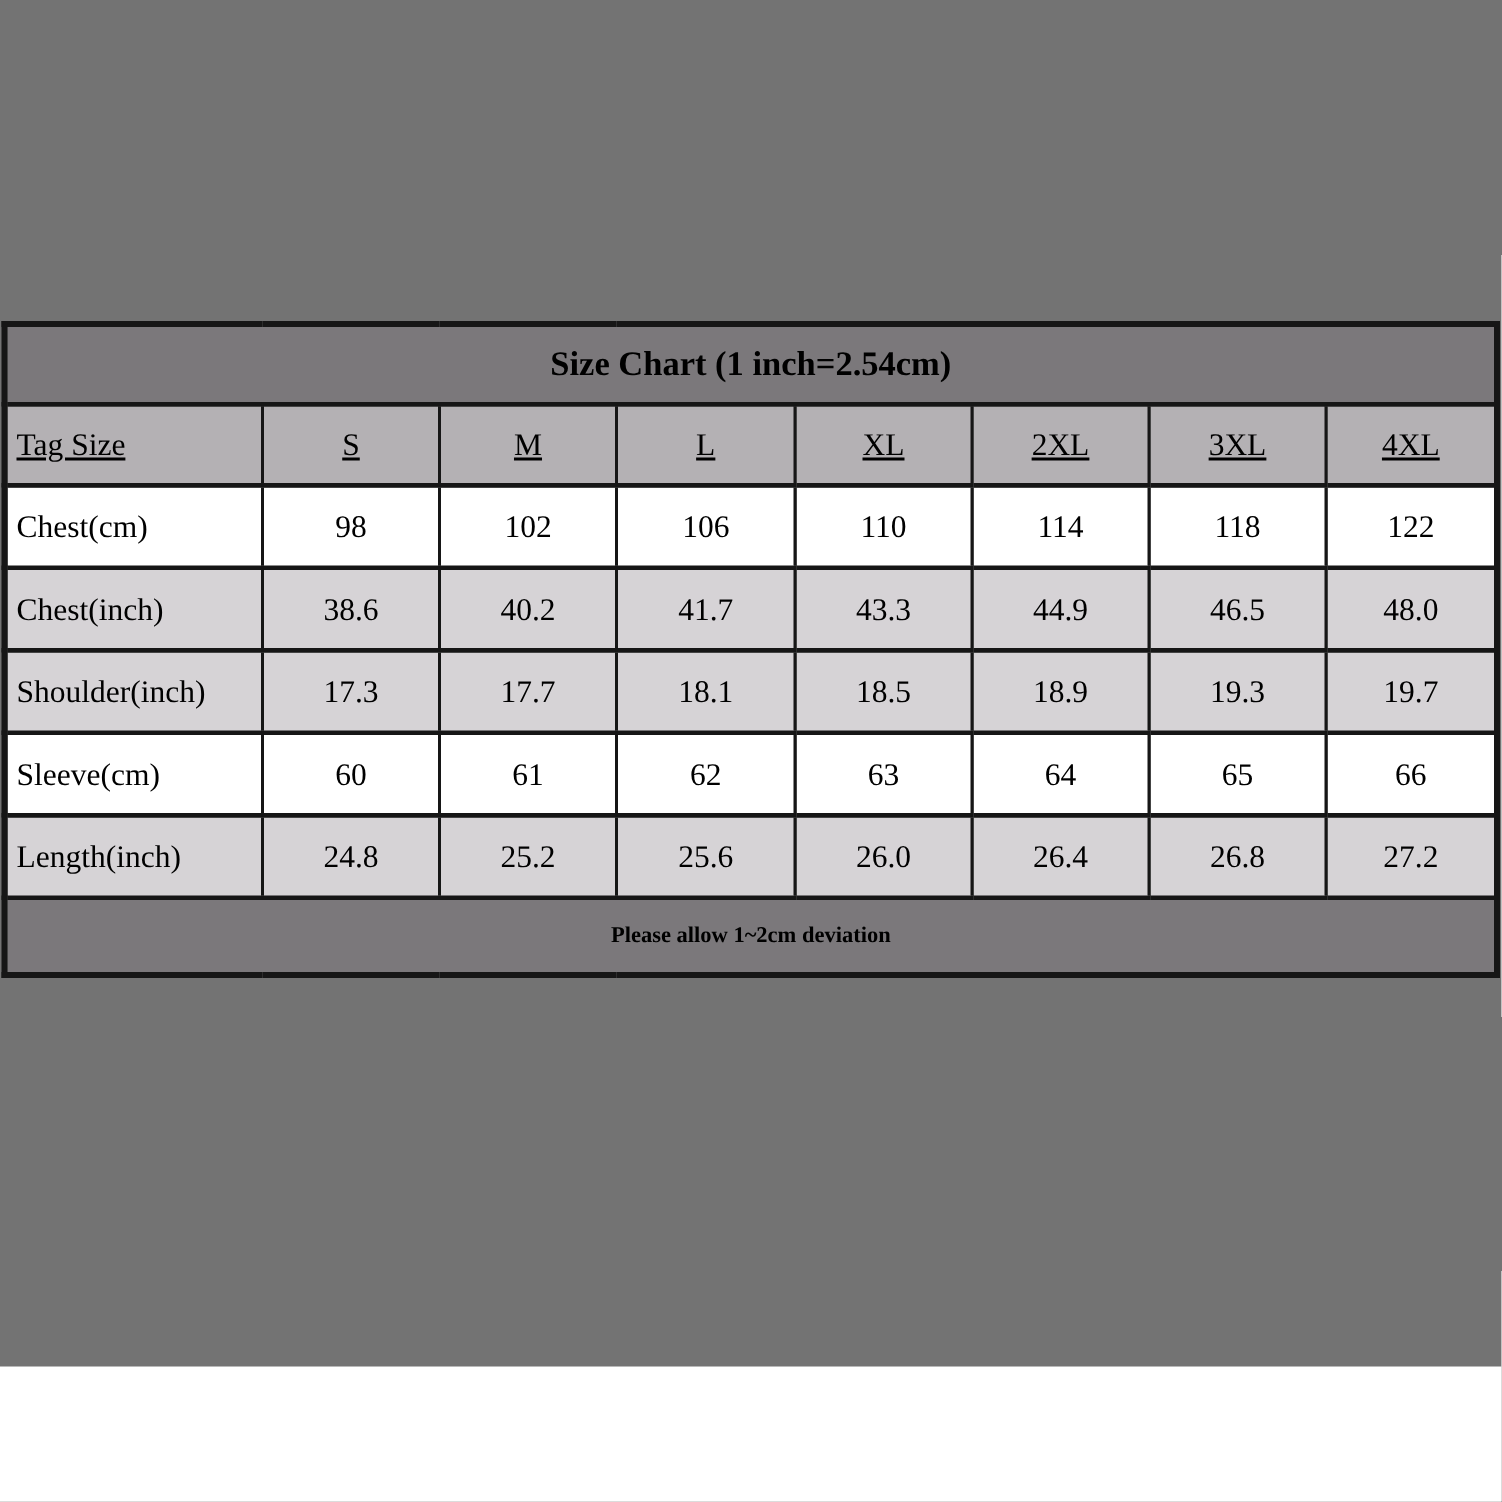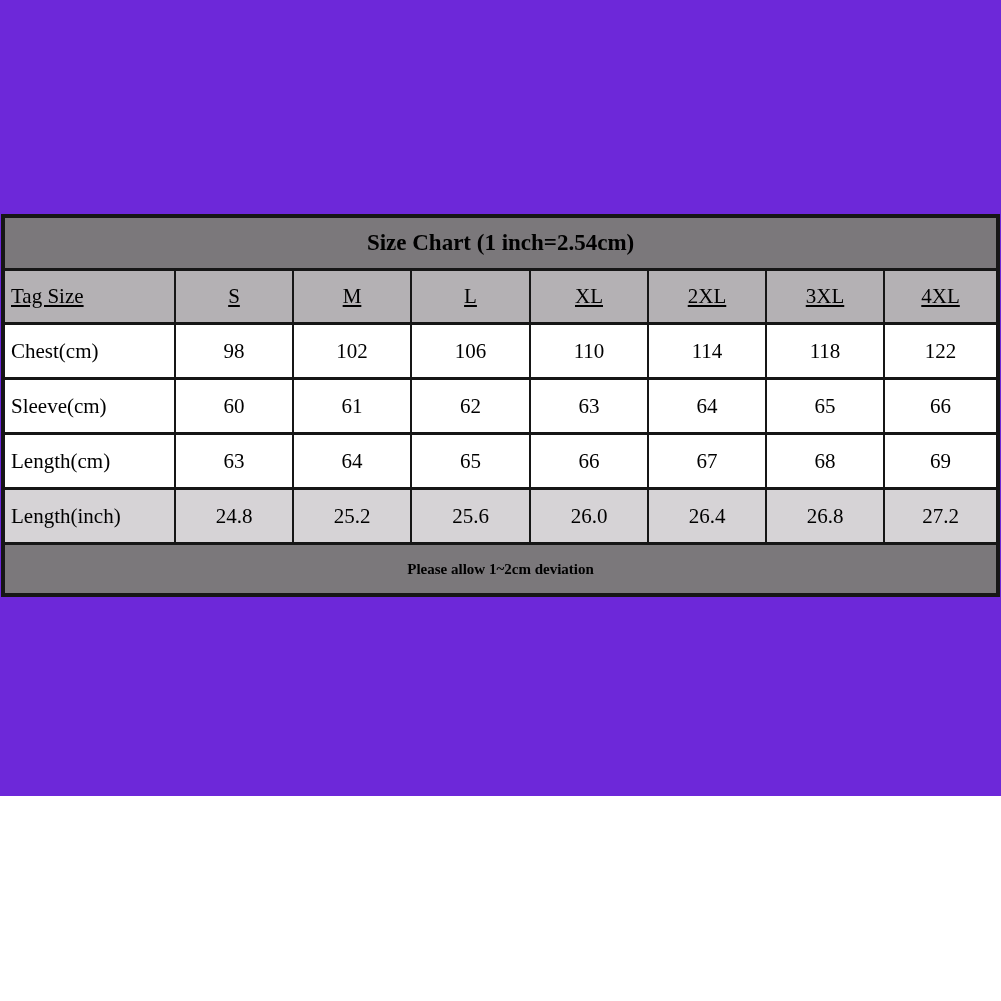--- a/index.html
+++ b/index.html
@@ -6,22 +6,22 @@
     margin: 0;
     padding: 0;
     background: #ffffff;
     width: 1001px;
     height: 1001px;
     font-family: "Liberation Serif", "DejaVu Serif", serif;
   }
   .canvas {
     position: relative;
     width: 1001px;
-    height: 796px;
-    background: #6d28d9;
+    height: 911px;
+    background: #737373;
     overflow: hidden;
   }
   table.size-table {
     position: absolute;
     left: 1px;
     top: 214px;
     width: 995px;
     border-collapse: collapse;
     table-layout: fixed;
     border: 4px solid var(--border, #161616);
@@ -103,39 +103,49 @@
       <tr>
         <td class="label">Chest(cm)</td>
         <td>98</td>
         <td>102</td>
         <td>106</td>
         <td>110</td>
         <td>114</td>
         <td>118</td>
         <td>122</td>
       </tr>
+      <tr class="alt">
+        <td class="label">Chest(inch)</td>
+        <td>38.6</td>
+        <td>40.2</td>
+        <td>41.7</td>
+        <td>43.3</td>
+        <td>44.9</td>
+        <td>46.5</td>
+        <td>48.0</td>
+      </tr>
+      <tr class="alt">
+        <td class="label">Shoulder(inch)</td>
+        <td>17.3</td>
+        <td>17.7</td>
+        <td>18.1</td>
+        <td>18.5</td>
+        <td>18.9</td>
+        <td>19.3</td>
+        <td>19.7</td>
+      </tr>
       <tr>
         <td class="label">Sleeve(cm)</td>
         <td>60</td>
         <td>61</td>
         <td>62</td>
         <td>63</td>
         <td>64</td>
         <td>65</td>
         <td>66</td>
-      </tr>
-      <tr>
-        <td class="label">Length(cm)</td>
-        <td>63</td>
-        <td>64</td>
-        <td>65</td>
-        <td>66</td>
-        <td>67</td>
-        <td>68</td>
-        <td>69</td>
       </tr>
       <tr class="alt">
         <td class="label">Length(inch)</td>
         <td>24.8</td>
         <td>25.2</td>
         <td>25.6</td>
         <td>26.0</td>
         <td>26.4</td>
         <td>26.8</td>
         <td>27.2</td>

